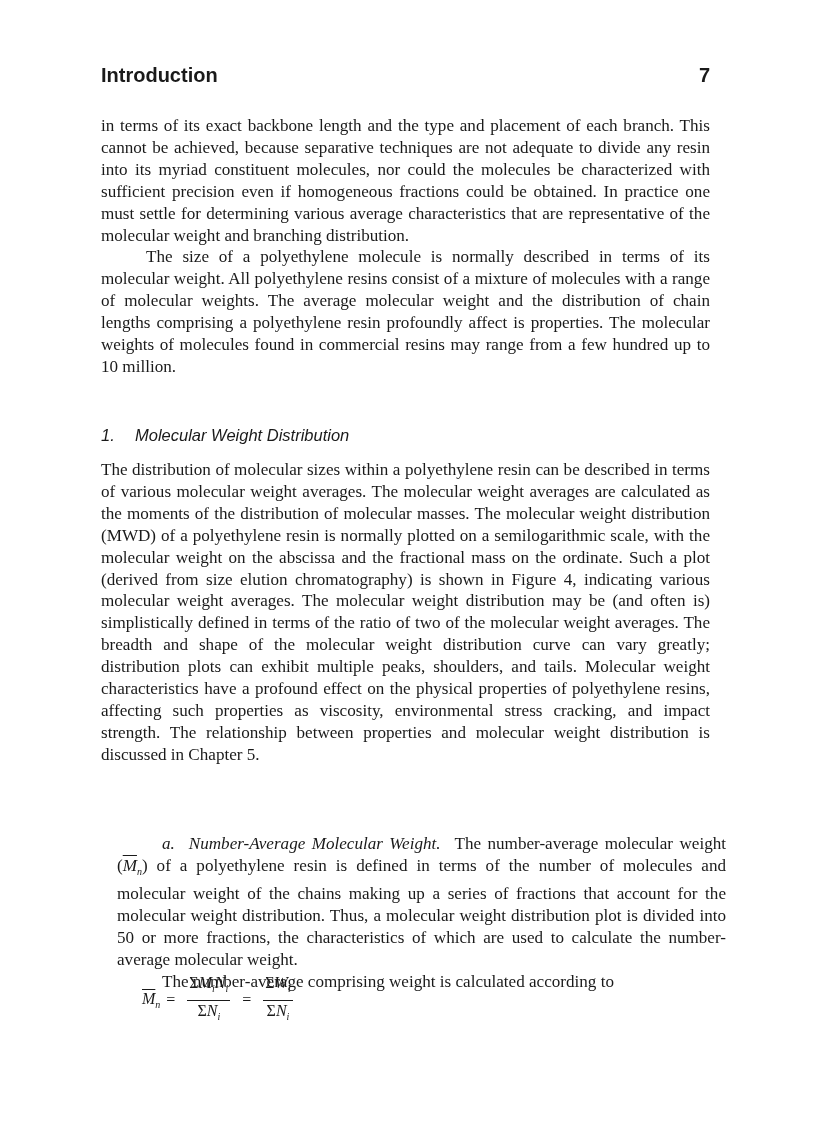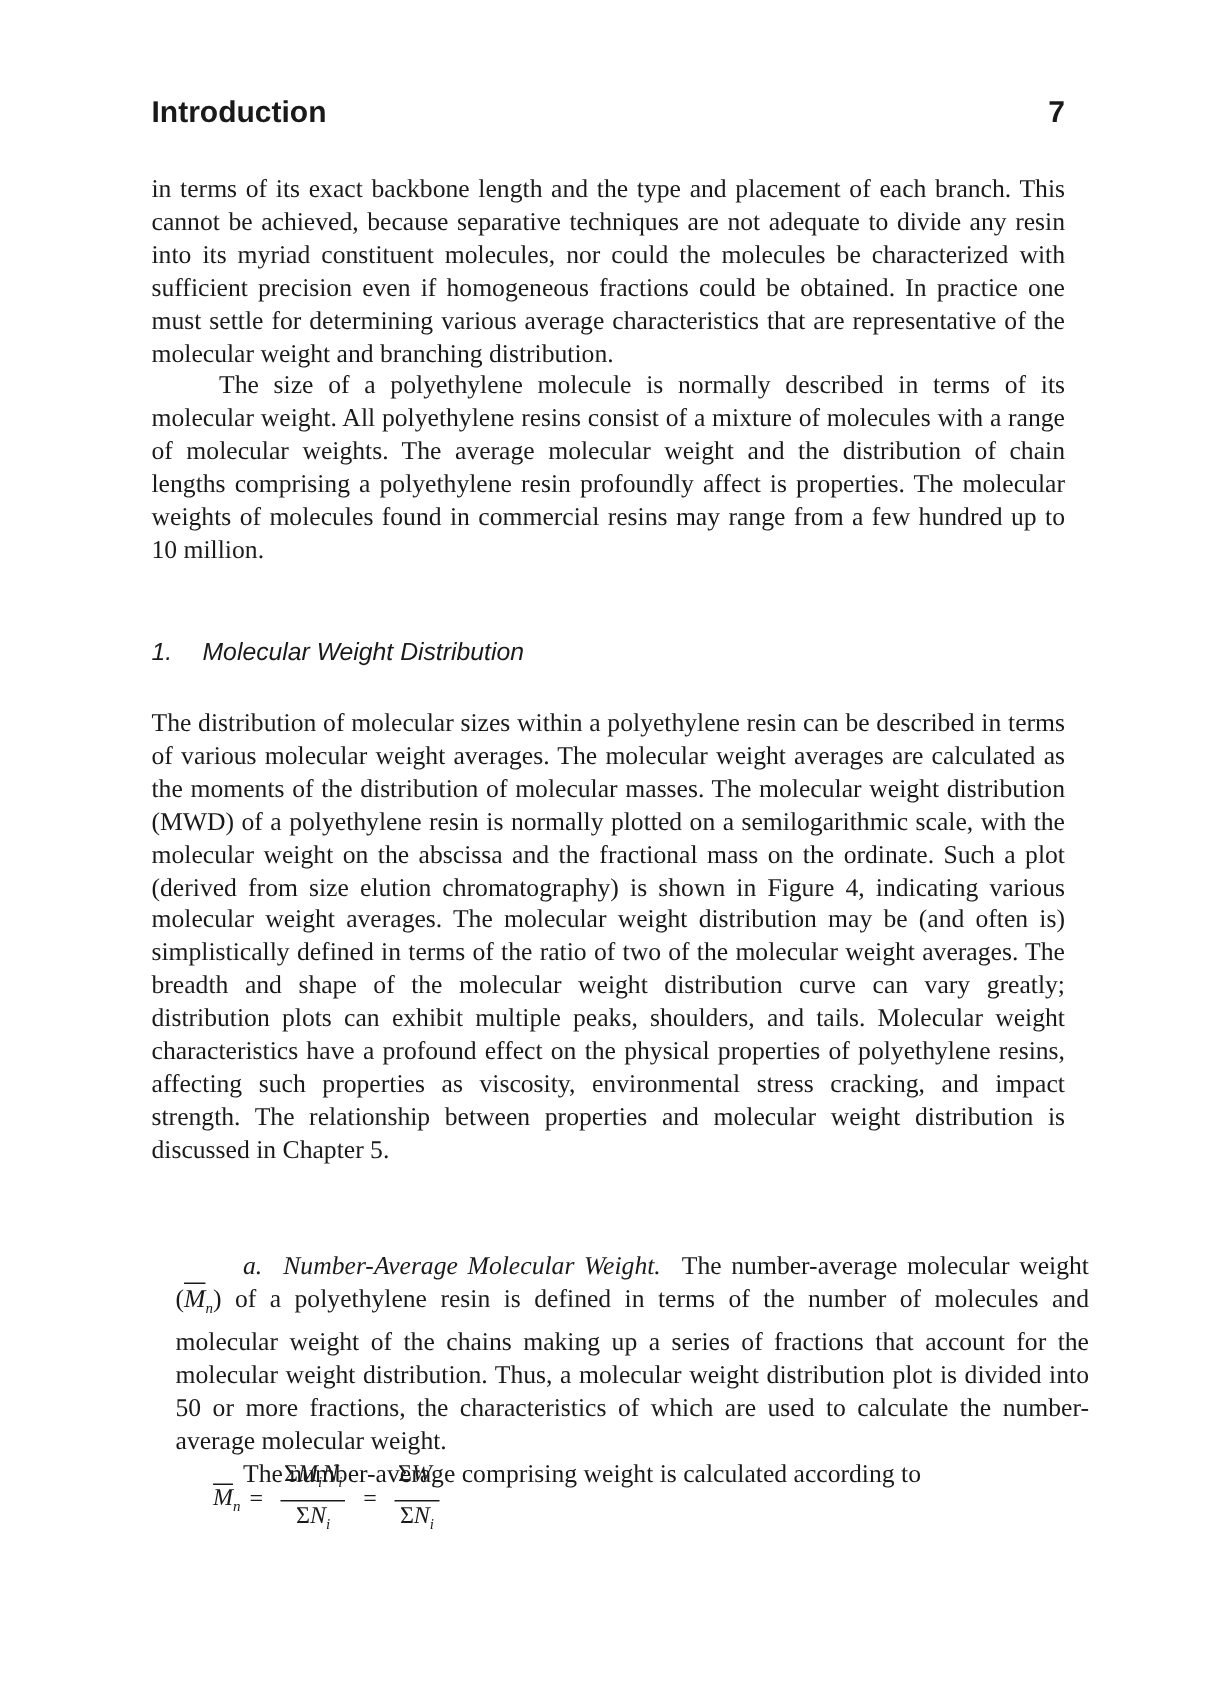--- a/index.html
+++ b/index.html
@@ -9,21 +9,21 @@
     font-family: "Liberation Sans", sans-serif; font-weight: bold; font-size: 20px; }
   .running-head .title { position: absolute; left: 0; top: 0; }
   .running-head .pagenum { position: absolute; right: 0; top: 0; }
   .body-text { font-family: Liberation Serif, serif; font-size: 17.1px; line-height: 21.9px;
     text-align: justify; hyphens: manual; margin: 0; }
   .indent { text-indent: 45px; }
   .block1 { position: absolute; top: 115px; left: 0; width: 609px; }
   .heading { position: absolute; top: 426px; left: 0; width: 609px;
     font-family: "Liberation Sans", sans-serif; font-size: 16.5px; font-style: italic; }
   .heading .num { display: inline-block; width: 34px; }
-  .block2 { position: absolute; top: 459px; left: 0; width: 609px; margin-top: 12px; }
+  .block2 { position: absolute; top: 459px; left: 0; width: 609px; }
   .block3 { position: absolute; top: 833px; left: 16px; width: 609px; }
   .subhead-label { font-style: italic; }
   .subhead-gap { display: inline-block; width: 14px; }
   .overline { text-decoration: overline; }
   .equation { position: absolute; top: 975px; left: 41px; height: 50px;
     font-family: "Liberation Serif", serif; font-size: 16px; display: flex; align-items: center; }
   .frac { display: inline-flex; flex-direction: column; align-items: center; margin: 0 6px; }
   .frac .num, .frac .den { padding: 0 2px; line-height: 20px; text-align: center; }
   .frac .num { border-bottom: 1px solid #1a1a1a; }
   .eq-sign { margin: 0 6px; }

